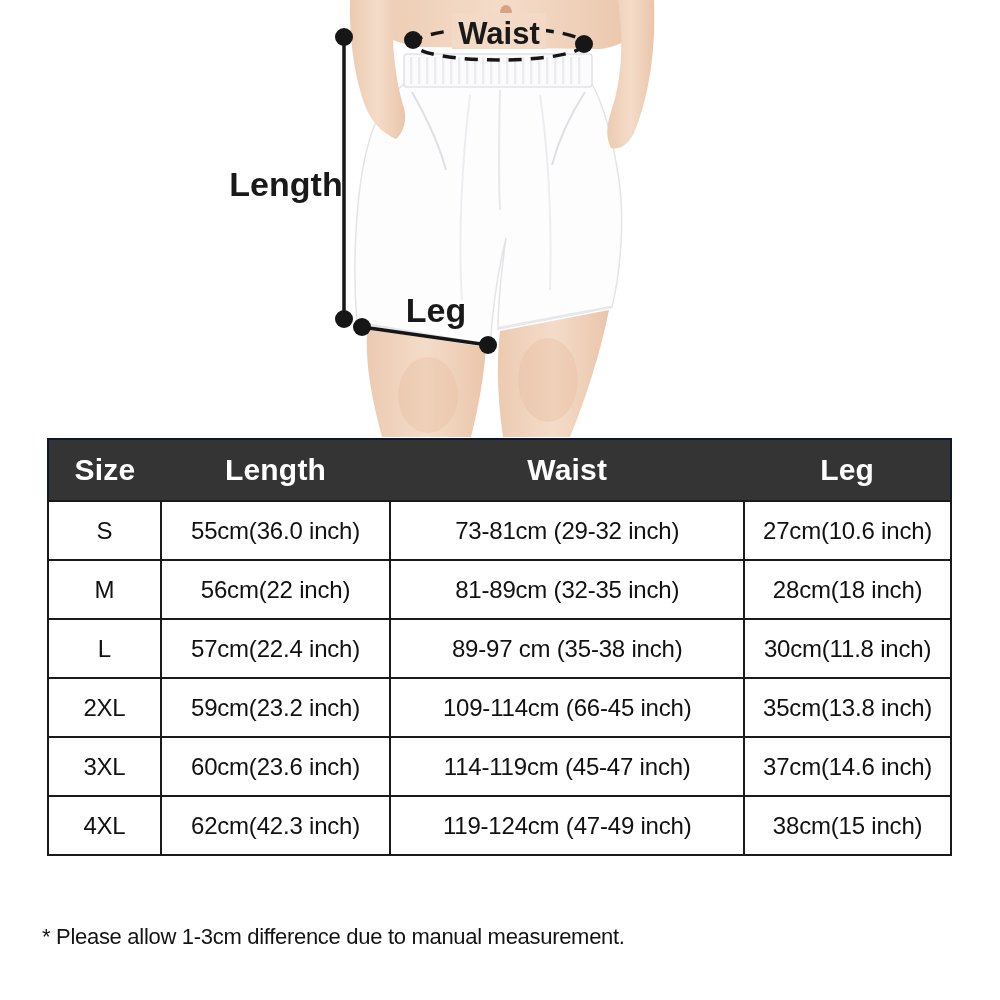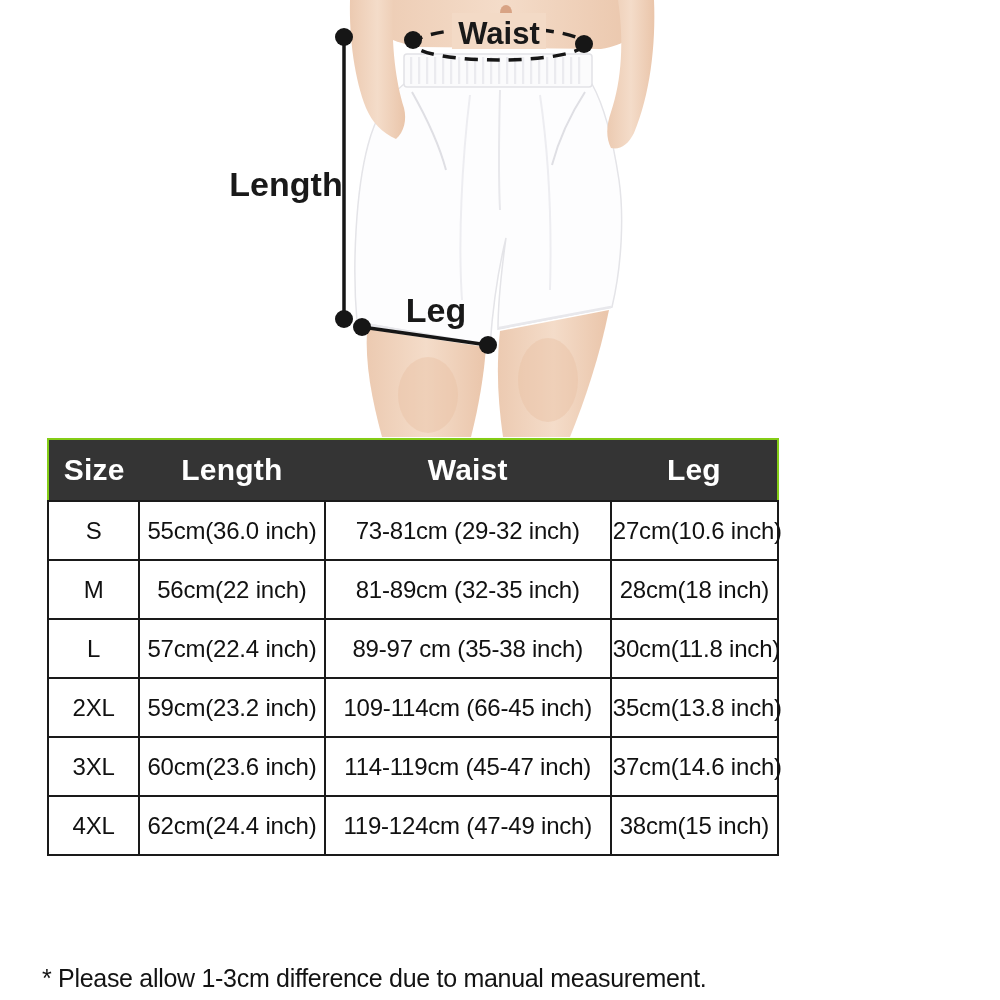--- a/index.html
+++ b/index.html
@@ -20,24 +20,24 @@
     top: 0; left: 0;
     width: 1000px;
     height: 437px;
   }
   .figure svg { display: block; }
 
   .size-table {
     position: absolute;
     left: 47px;
     top: 438px;
-    width: 732px;
+    width: 905px;
     border-collapse: collapse;
     table-layout: fixed;
-    border: 2px solid #84cc16;
+    border: 2px solid #0f172a;
     background: #fef9c3;
   }
   .size-table th {
     background: #343434;
     color: #ffffff;
     font-size: 30px;
     font-weight: 600;
     height: 58px;
     border: none;
     text-align: center;
@@ -51,24 +51,23 @@
     font-size: 24px;
     color: #111111;
     background: #ffffff;
     white-space: nowrap;
     letter-spacing: -0.2px;
   }
   .footnote {
     position: absolute;
     left: 42px;
     top: 924px;
-    font-size: 25px;
+    font-size: 22px;
     letter-spacing: -0.3px;
     color: #131313;
-    margin-top: 40px;
   }
   .ann-text {
     font-family: "Liberation Sans", sans-serif;
     font-weight: 600;
     fill: #191919;
   }
 </style>
 </head>
 <body>
 
@@ -181,20 +180,20 @@
       <td>35cm(13.8 inch)</td>
     </tr>
     <tr>
       <td>3XL</td>
       <td>60cm(23.6 inch)</td>
       <td>114-119cm (45-47 inch)</td>
       <td>37cm(14.6 inch)</td>
     </tr>
     <tr>
       <td>4XL</td>
-      <td>62cm(24.4 inch)</td>
+      <td>62cm(42.3 inch)</td>
       <td>119-124cm (47-49 inch)</td>
       <td>38cm(15 inch)</td>
     </tr>
   </tbody>
 </table>
 
 <div class="footnote">* Please allow 1-3cm difference due to manual measurement.</div>
 
 </body></html>

